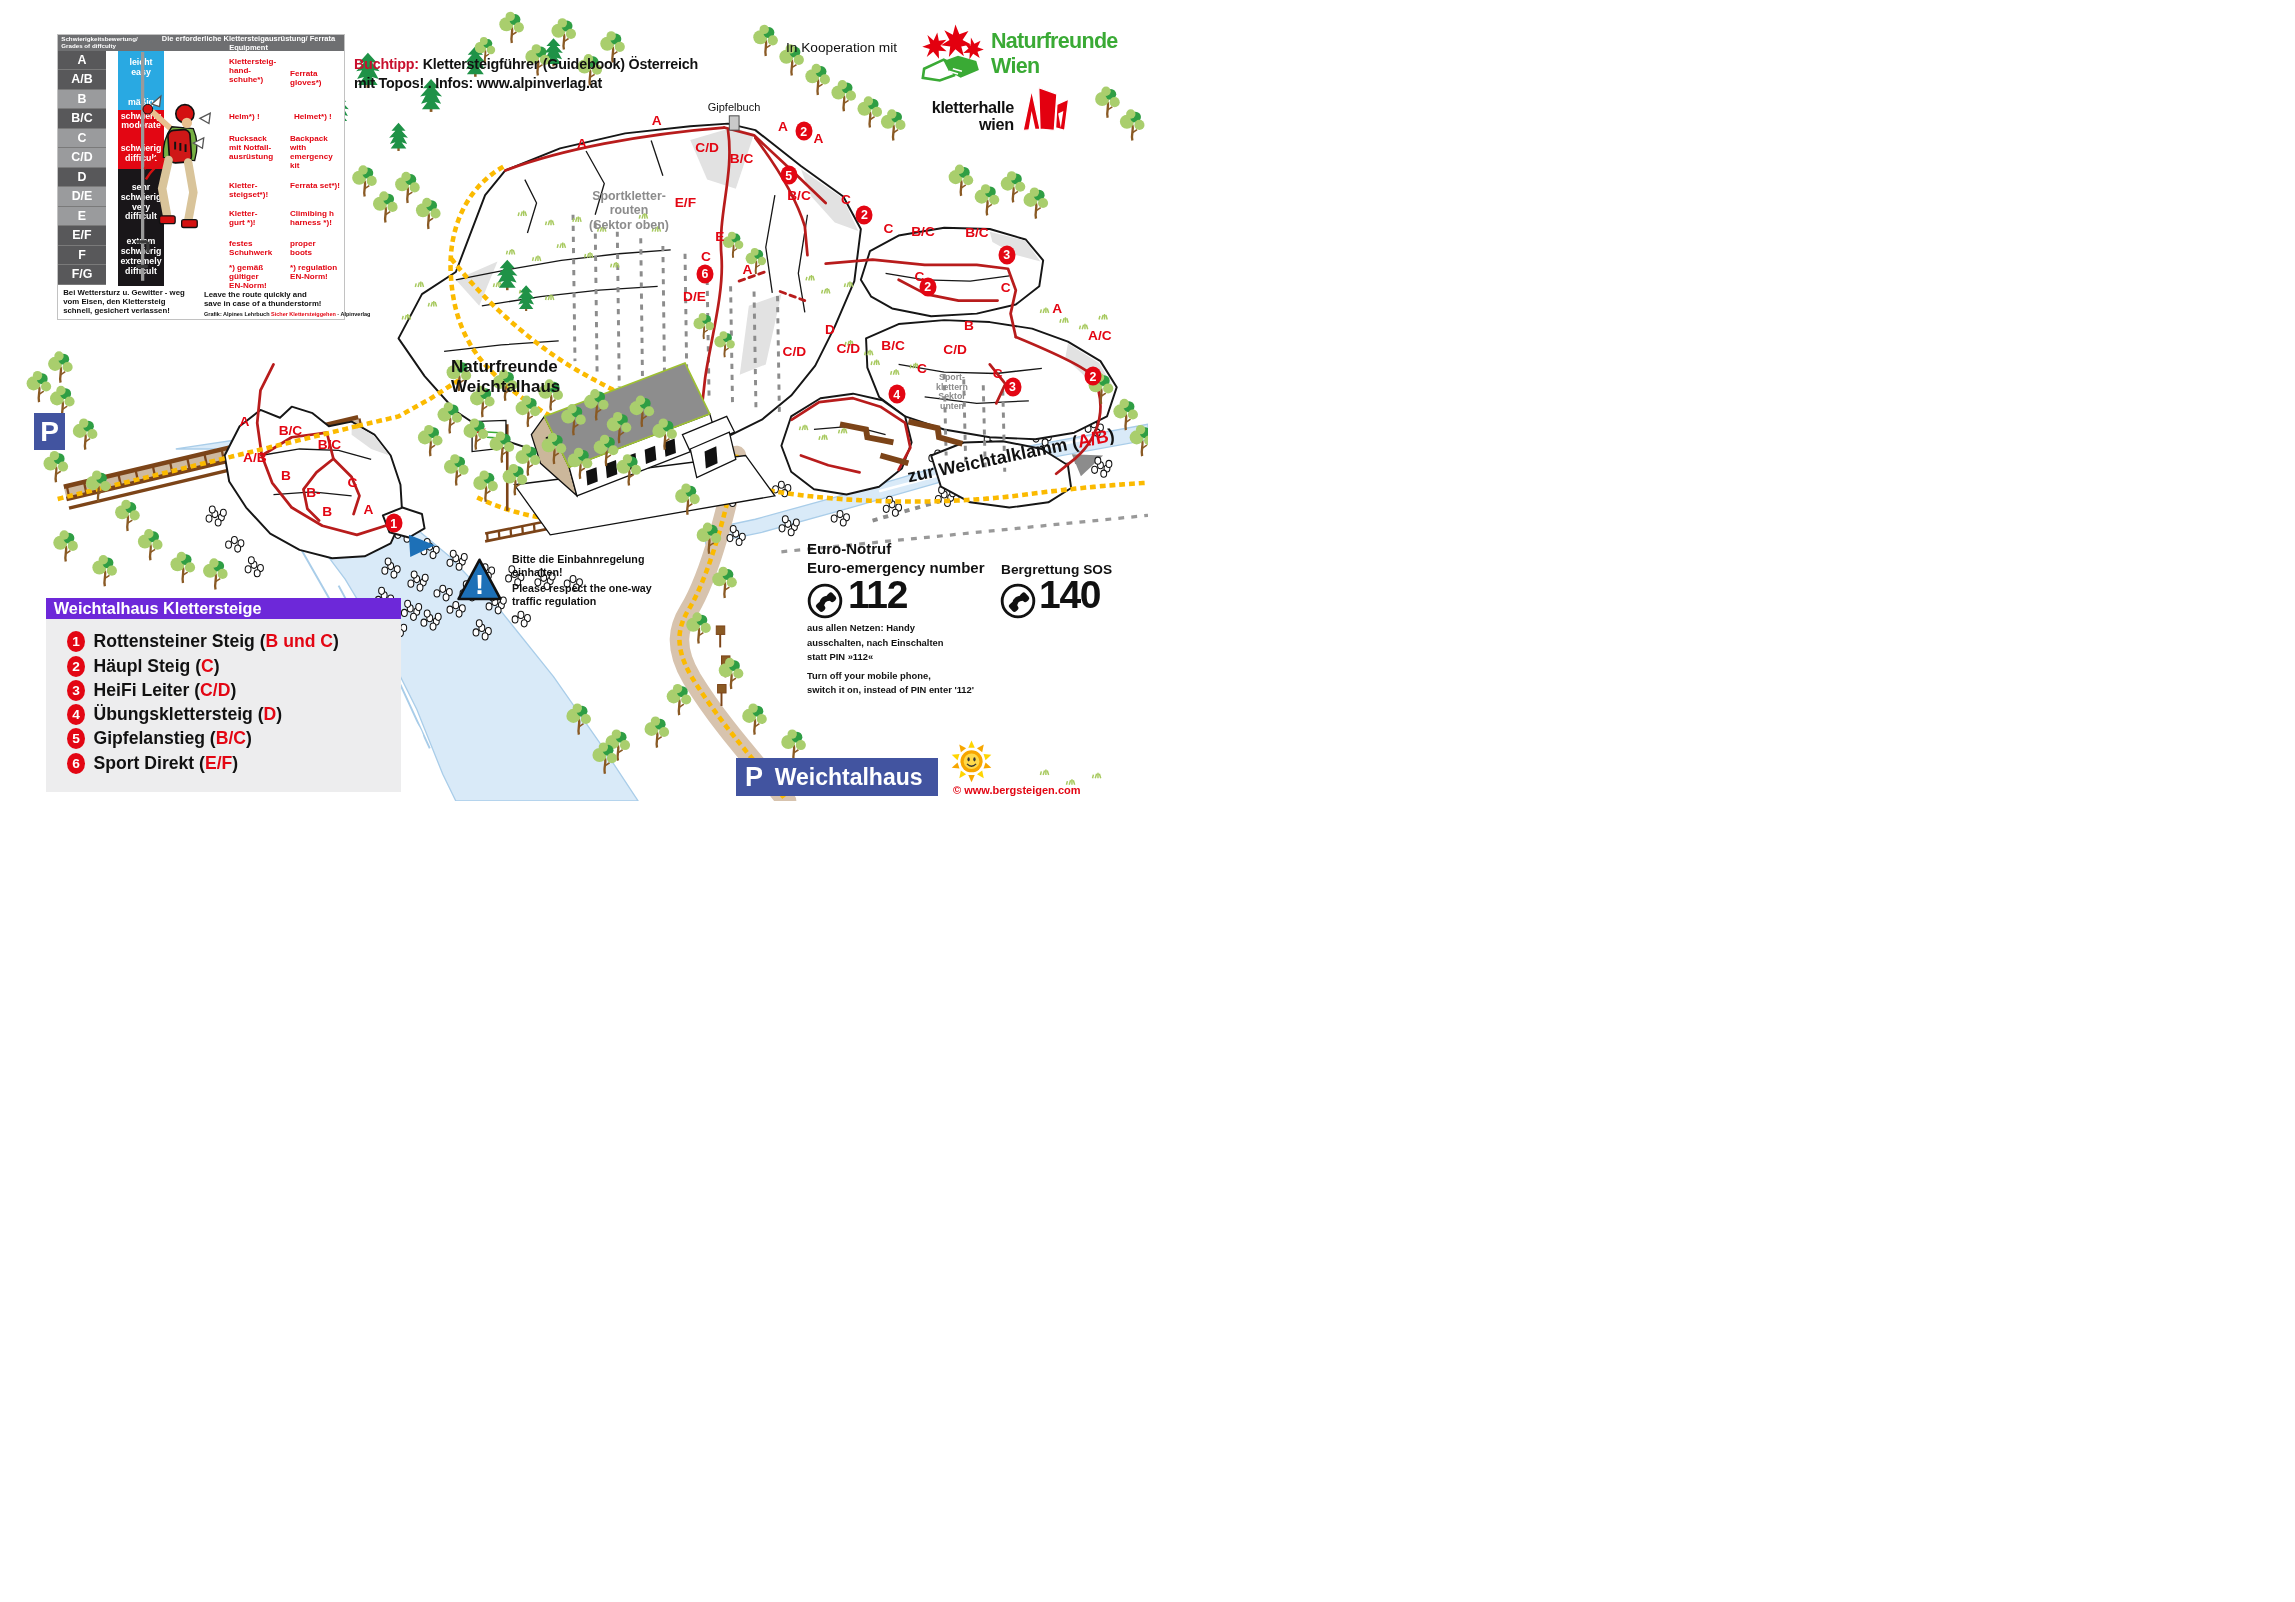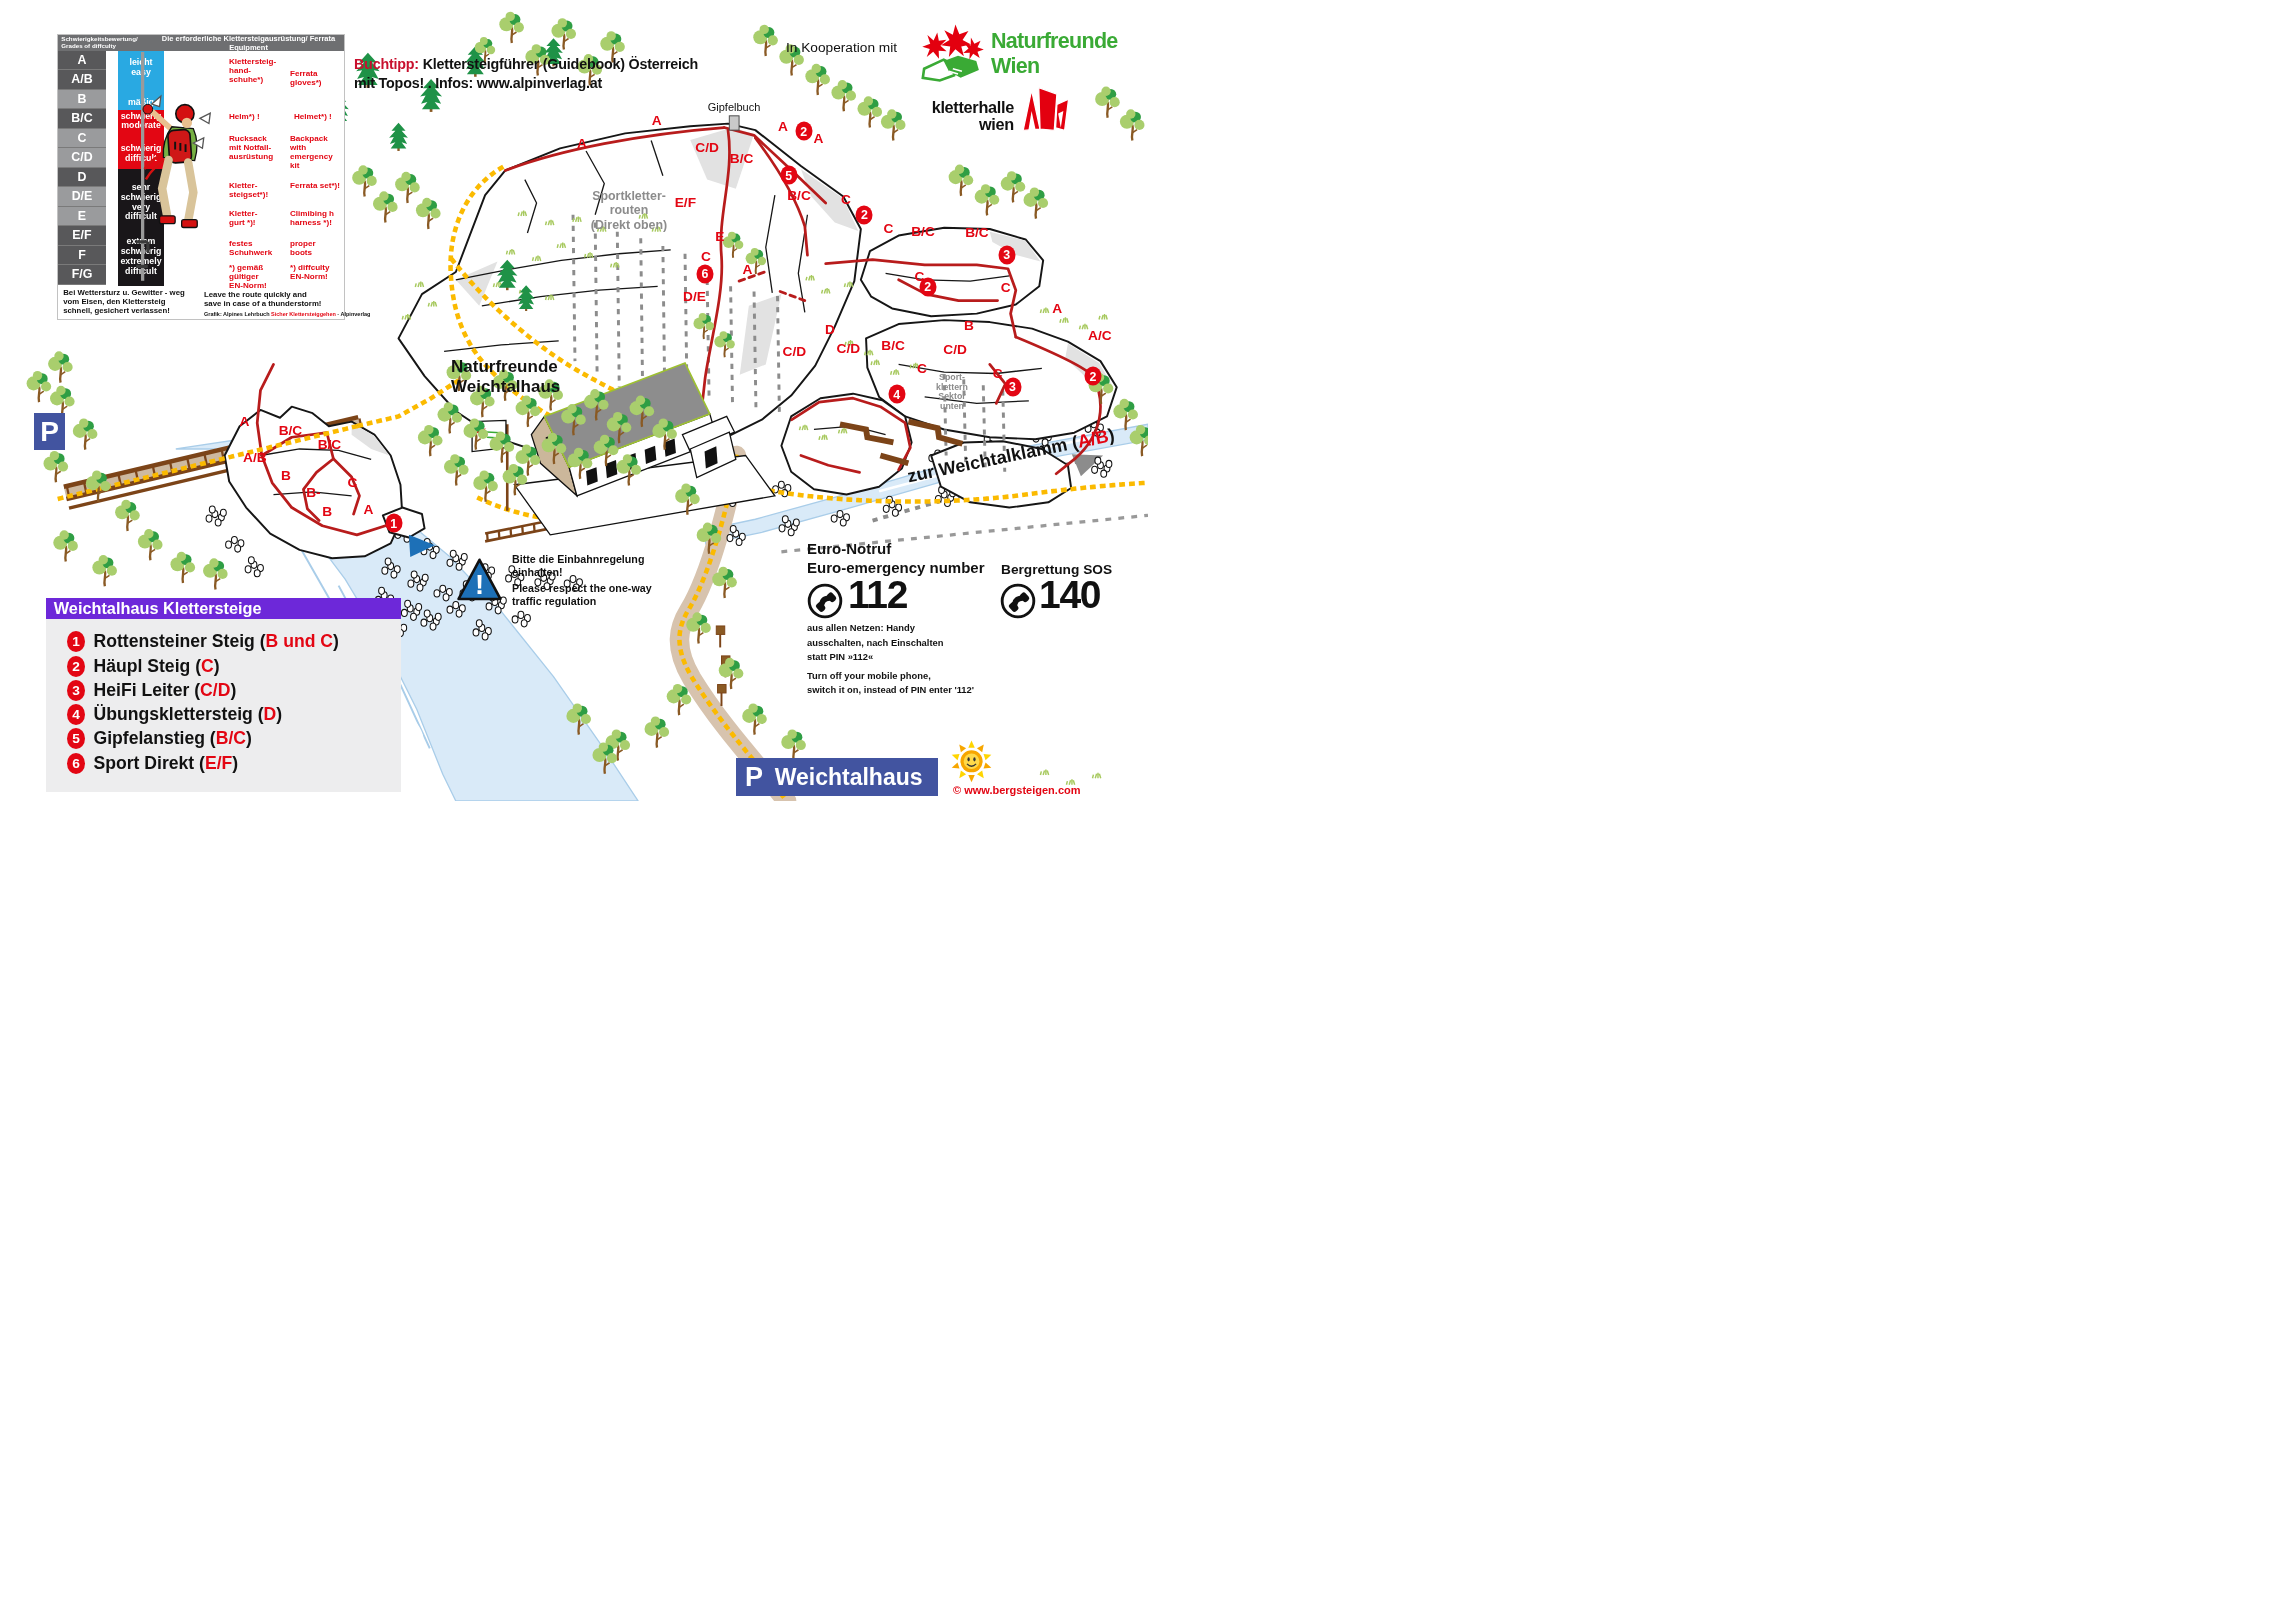--- a/index.html
+++ b/index.html
@@ -979,21 +979,21 @@
 gurt *)!</div>
         <div class="eq-lbl" style="left: 232px; top: 174px;">Climibing h
 harness *)!</div>
         <div class="eq-lbl" style="left: 171px; top: 204px;">festes
 Schuhwerk</div>
         <div class="eq-lbl" style="left: 232px; top: 204px;">proper
 boots</div>
         <div class="eq-lbl" style="left: 171px; top: 228px;">*) gemäß
 gültiger
 EN-Norm!</div>
-        <div class="eq-lbl" style="left: 232px; top: 228px;">*) diffculty
+        <div class="eq-lbl" style="left: 232px; top: 228px;">*) regulation
 EN-Norm!</div>
       </div>
 
   <div class="storm" style="left:5.2px;top:253px;">Bei Wettersturz u. Gewitter - weg
 vom Eisen, den Klettersteig
 schnell, gesichert verlassen!</div>
   <div class="storm" style="left:146px;top:255px;">Leave the route quickly and
 save in case of a thunderstorm!</div>
   <div class="credit" style="left:146px;top:276px;">
     <span>Grafik: Alpines Lehrbuch </span><span class="red">Sicher Klettersteiggehen</span><span> - Alpinverlag</span>
@@ -1028,21 +1028,21 @@
     <polygon points="30,4 58,14 54,70 32,68"></polygon>
     <polygon points="58,30 76,22 70,70 56,66"></polygon>
   </g>
   <polygon points="14,70 19,40 25,68" fill="#fff"></polygon>
   <polygon points="60,44 68,40 64,66" fill="#fff"></polygon>
 </svg>
 
 <div class="abs gipfel">Gipfelbuch</div>
 <div class="abs sector-top pre">Sportkletter-
 routen
-(Direkt oben)</div>
+(Sektor oben)</div>
 <div class="abs sector-bot pre">Sport-
 klettern
 Sektor
 unten</div>
 <div class="abs hut-label pre">Naturfreunde
 Weichtalhaus</div>
 <div class="abs klamm">
   <span>zur Weichtalklamm (</span><span class="kg">A/B</span>
 </div>
 

